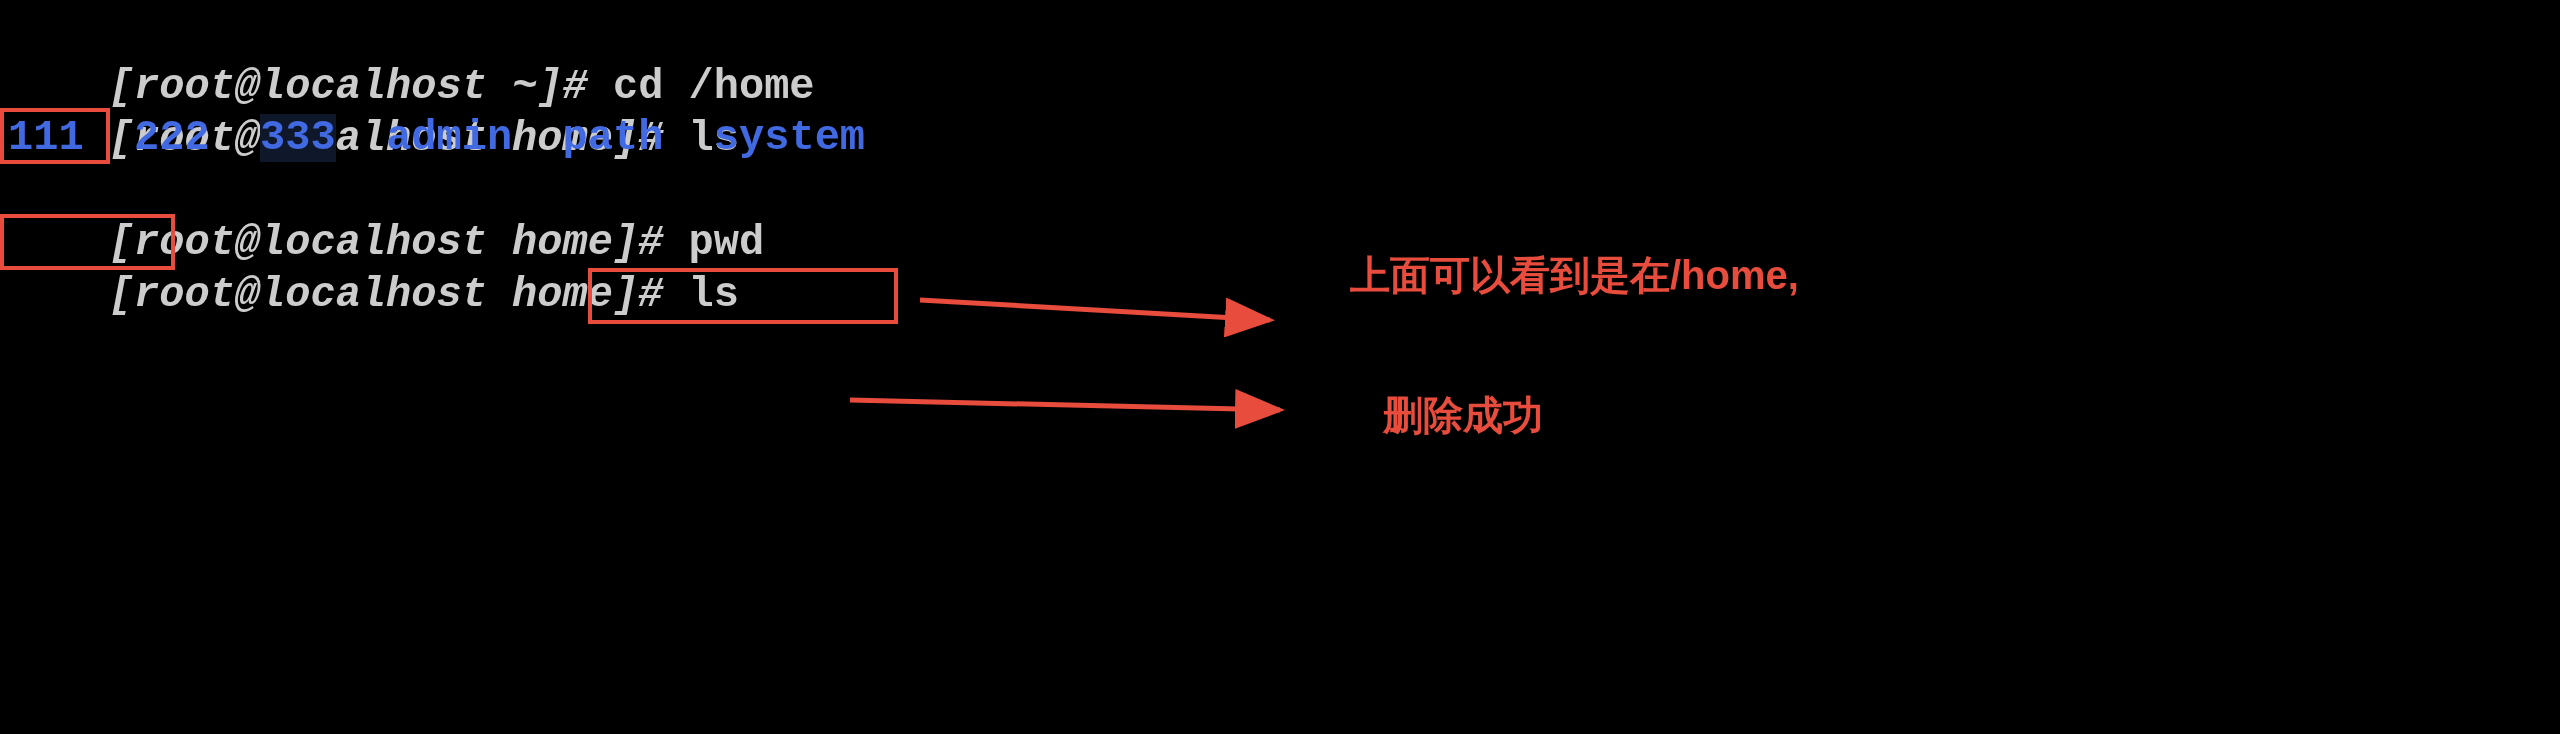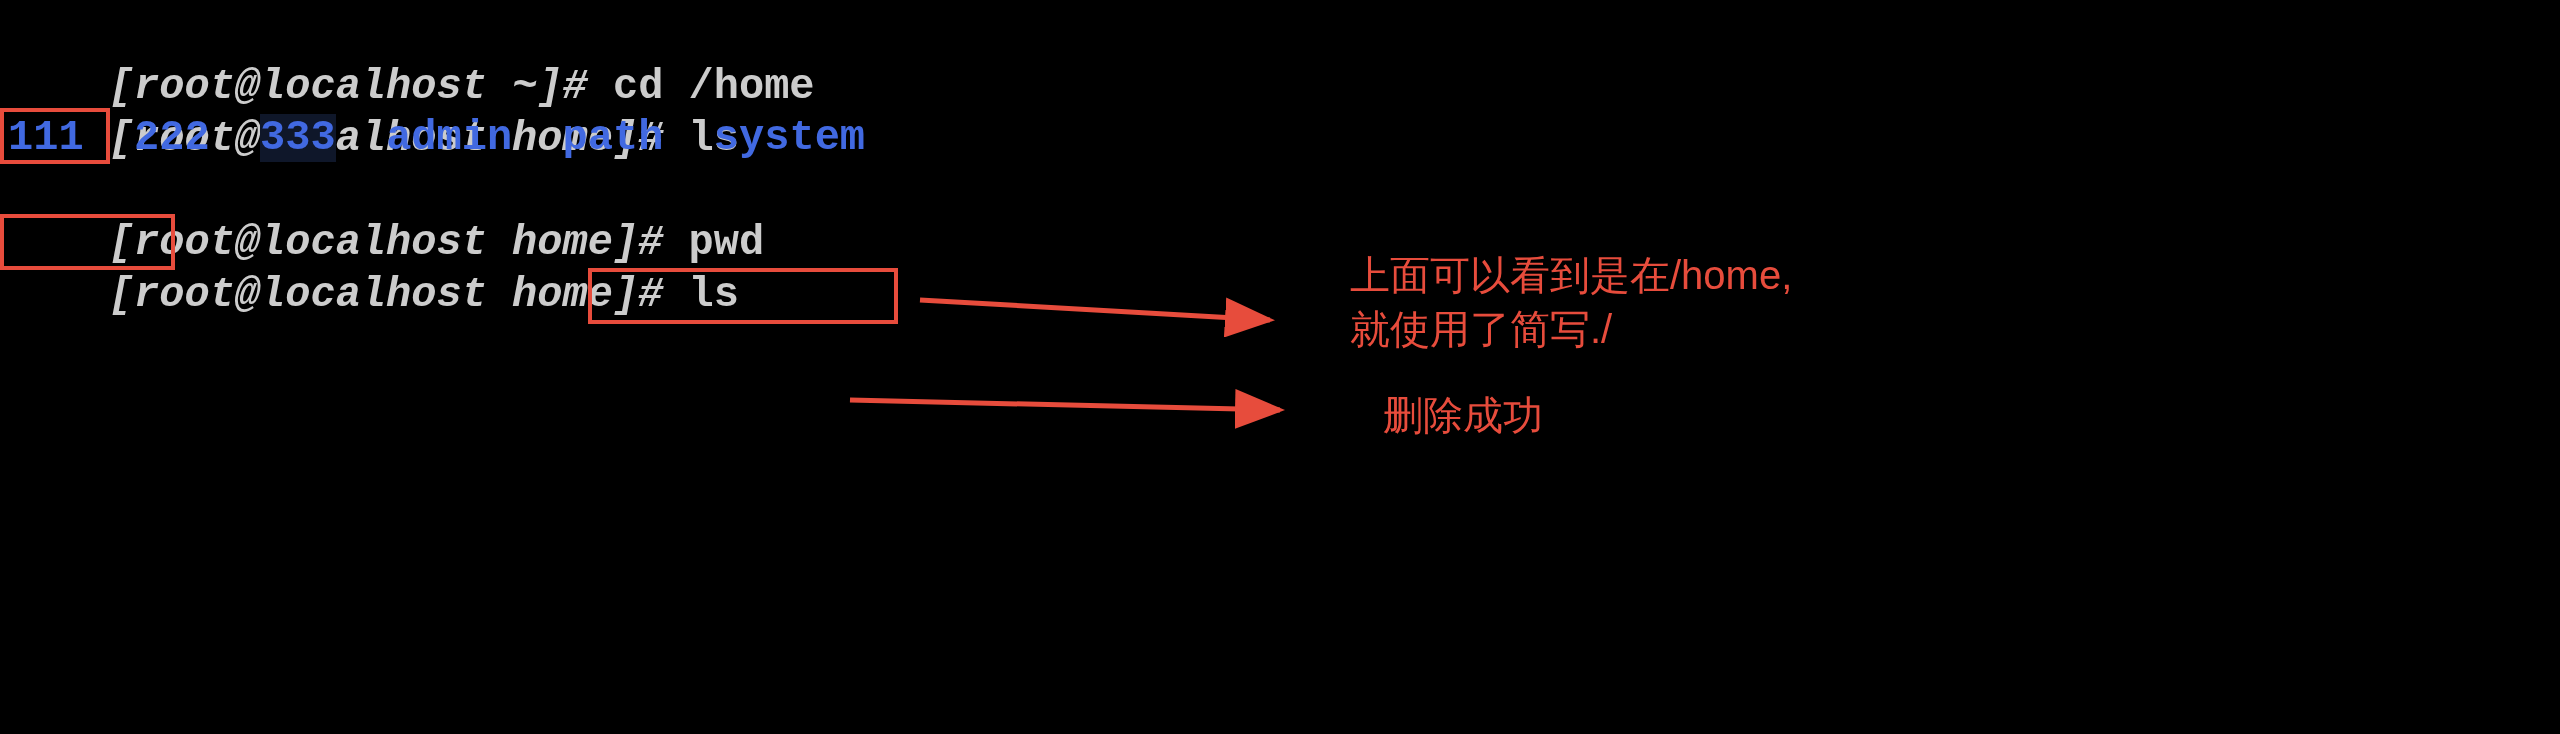--- a/index.html
+++ b/index.html
@@ -43,21 +43,21 @@
     .red-box {
       position: absolute;
       border: 4px solid #e74c3c;
       background: transparent;
       pointer-events: none;
     }
     .annotation {
       position: absolute;
       color: #e74c3c;
       font-size: 40px;
-      font-weight: normal;
+      font-weight: bold;
       font-family: sans-serif;
       line-height: 1.35;
       white-space: nowrap;
     }
     .arrow {
       position: absolute;
       pointer-events: none;
     }
     .cursor {
       color: #ccc;
@@ -109,18 +109,17 @@
   <defs>
     <marker id="ah2" markerWidth="10" markerHeight="8" refX="9" refY="4" orient="auto">
       <polygon points="0 0, 10 4, 0 8" fill="#e74c3c"></polygon>
     </marker>
   </defs>
   <line x1="10" y1="20" x2="440" y2="30" stroke="#e74c3c" stroke-width="5" marker-end="url(#ah2)"></line>
 </svg>
 
 <div class="annotation" style="left:1350px; top:248px;">
   <div>上面可以看到是在/home,</div>
-  <div>就使用了简写./</div>
 </div>
 
 <div class="annotation" style="left:1360px; top:388px;margin-left:23px;">
   <span>删除成功</span>
 </div>
 
 </body></html>

